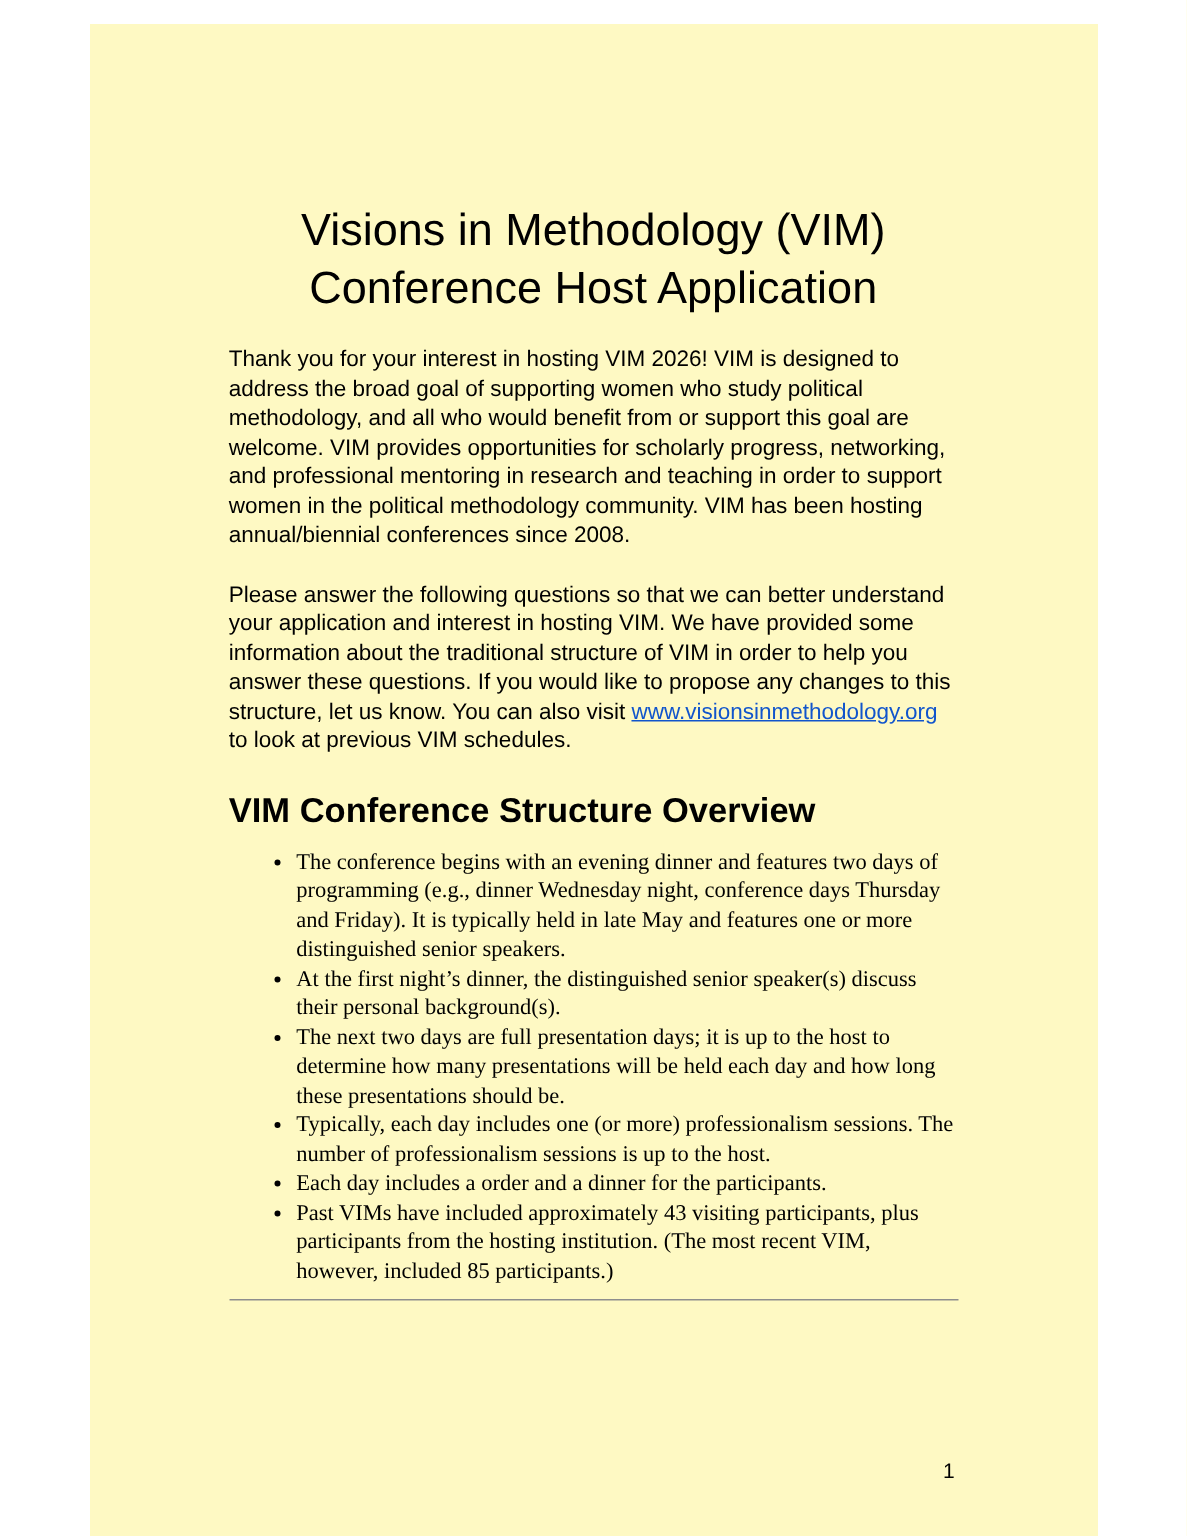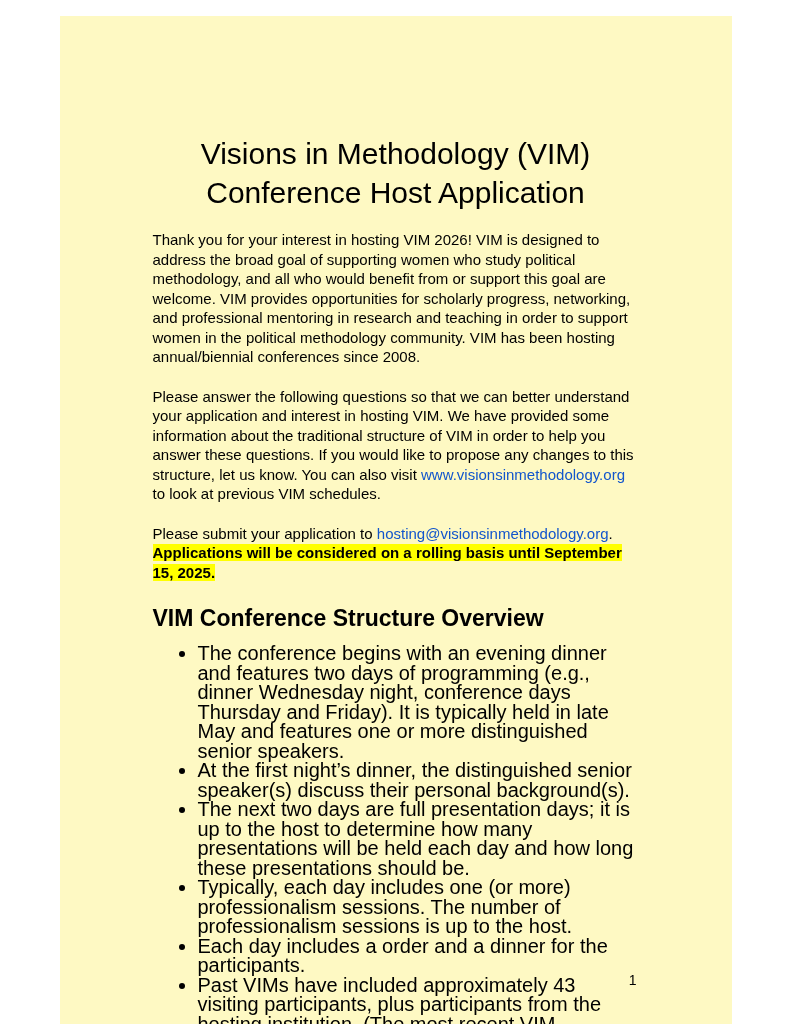--- a/index.html
+++ b/index.html
@@ -29,44 +29,46 @@
     margin: 0 0 18px 0;
     color: #000000;
   }
   p.body-para {
     font-size: 15px;
     line-height: 19.5px;
     margin: 0 0 20px 0;
   }
   a.doc-link {
     color: #1155cc;
+    text-decoration: underline;
     cursor: pointer;
   }
   .highlight-bold {
     background: #ffff00;
     font-weight: 700;
     color: #000000;
   }
   .section-heading {
     font-size: 23px;
     font-weight: 700;
     line-height: 32px;
     margin: 16px 0 10px 0;
     color: #000000;
   }
   ul.structure-list {
     margin: 0;
     padding: 0 0 0 45px;
     list-style: disc outside;
   }
   ul.structure-list li {
-    font-size: 20px;
+    font-size: 15px;
     line-height: 19.5px;
     margin: 0;
     padding: 0;
+    font-family: Liberation Serif, serif;
   }
   hr.divider {
     border: none;
     border-top: 1.5px solid #8e8e8e;
     margin: 8px 0 0 0;
     width: 100%;
   }
   .page-number {
     position: absolute;
     top: 955px;
@@ -81,21 +83,20 @@
 
 <div class="page">
   <div class="content">
 
     <h1 class="doc-title">Visions in Methodology (VIM) Conference Host Application</h1>
 
     <p class="body-para">Thank you for your interest in hosting VIM 2026! VIM is designed to address the broad goal of supporting women who study political methodology, and all who would benefit from or support this goal are welcome. VIM provides opportunities for scholarly progress, networking, and professional mentoring in research and teaching in order to support women in the political methodology community. VIM has been hosting annual/biennial conferences since 2008.</p>
 
     <p class="body-para"><span>Please answer the following questions so that we can better understand your application and interest in hosting VIM. We have provided some information about the traditional structure of VIM in order to help you answer these questions. If you would like to propose any changes to this structure, let us know. You can also visit </span><a class="doc-link">www.visionsinmethodology.org</a><span> to look at previous VIM schedules.</span></p>
 
-    <p class="body-para"><span>Please submit your application to </span><a class="doc-link">hosting@visionsinmethodology.org</a><span>. </span><span class="highlight-bold">Applications will be considered on a rolling basis until September 15, 2025.</span></p>
 
     <h2 class="section-heading">VIM Conference Structure Overview</h2>
 
     <ul class="structure-list">
       <li>The conference begins with an evening dinner and features two days of programming (e.g., dinner Wednesday night, conference days Thursday and Friday). It is typically held in late May and features one or more distinguished senior speakers.</li>
       <li>At the first night’s dinner, the distinguished senior speaker(s) discuss their personal background(s).</li>
       <li>The next two days are full presentation days; it is up to the host to determine how many presentations will be held each day and how long these presentations should be.</li>
       <li>Typically, each day includes one (or more) professionalism sessions. The number of professionalism sessions is up to the host.</li>
       <li>Each day includes a order and a dinner for the participants.</li>
       <li>Past VIMs have included approximately 43 visiting participants, plus participants from the hosting institution. (The most recent VIM, however, included 85 participants.)</li>

